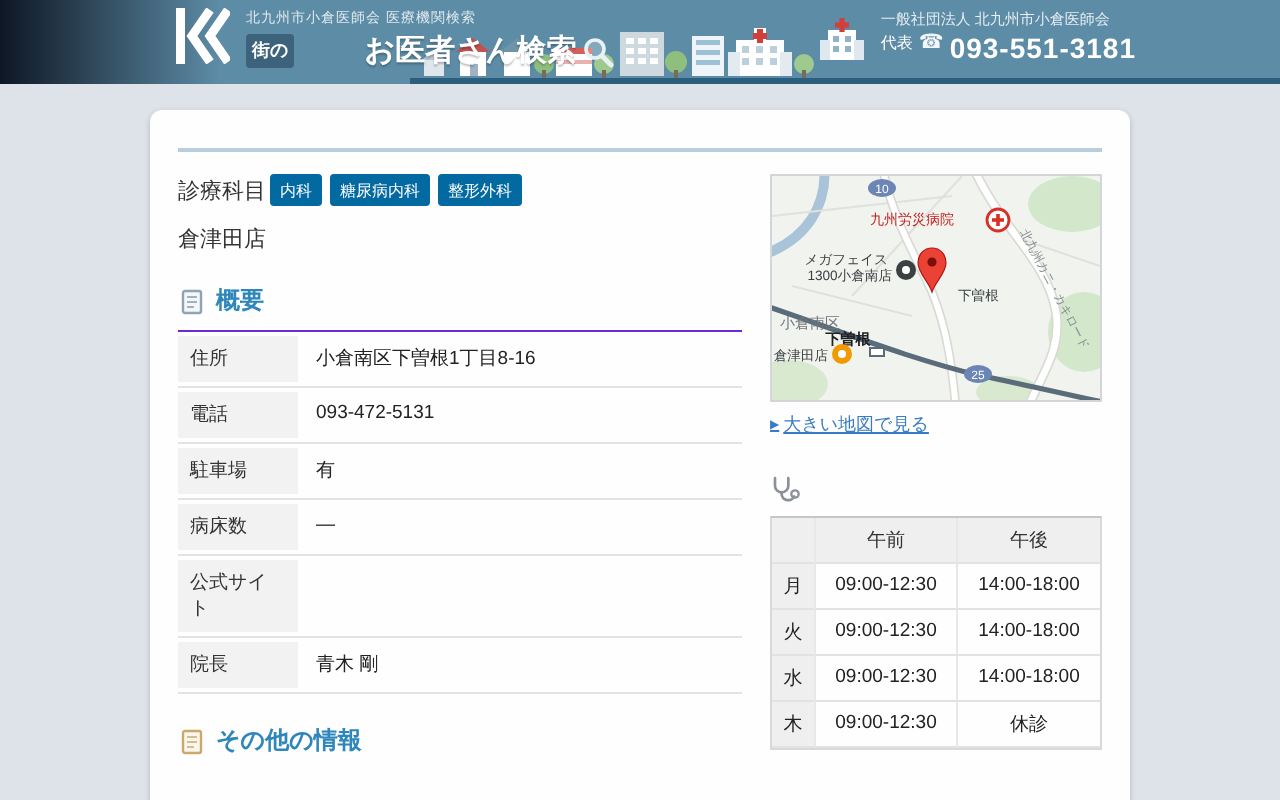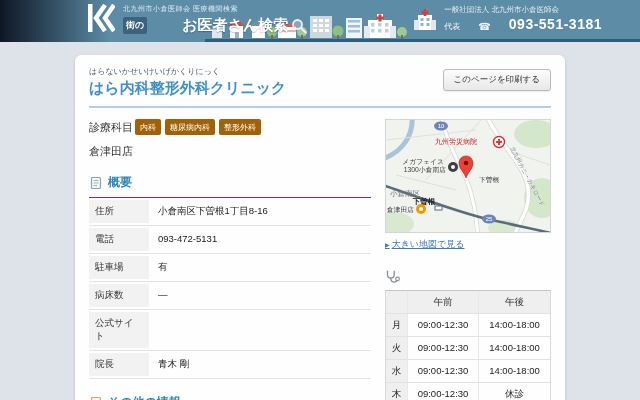--- a/index.html
+++ b/index.html
@@ -11,23 +11,23 @@
   .hdr { position:relative; height:42px; background:#5d8ca6; }
   .hdr::before { content:""; position:absolute; left:0; top:0; bottom:0; width:110px;
     background:linear-gradient(90deg, rgba(5,10,22,.9), rgba(5,10,22,0)); pointer-events:none; }
   .hdr-base { position:absolute; left:205px; right:0; bottom:0; height:3px; background:#2c5e7d; }
   .logo { position:absolute; left:88px; top:4px; display:flex; align-items:flex-start; gap:8px; cursor:pointer; z-index:2; }
   .logo-txt .tiny { font-size:7px; color:#dfe9ee; letter-spacing:.5px; margin-bottom:2px; }
   .logo-row { display:flex; align-items:center; gap:3px; }
   .badge { background:#3c637b; color:#fff; font-size:9px; font-weight:bold; padding:2px 3px; border-radius:2px; }
   .logo-title { color:#fff; font-size:15px; font-weight:bold; text-shadow:0 1px 1px rgba(0,0,0,.25);margin-left:32px; }
   .town { position:absolute; left:210px; bottom:2px; z-index:1; }
-  .hdr-right { position:absolute; right:38px; top:5px; display:flex; align-items:center; gap:7px; z-index:2; }
+  .hdr-right { position:absolute; right:72px; top:5px; display:flex; align-items:center; gap:7px; z-index:2; }
   .org { font-size:7.5px; color:#e4edf2; margin-bottom:1px; }
-  .phone-row { display:flex; align-items:flex-end; gap:18px; color:#fff; }
+  .phone-row { display:flex; align-items:flex-start; gap:3px; color:#fff; }
   .rep { font-size:8px; }
   .phone-ic { font-size:10px; color:#f2f7fa; }
   .phone { font-size:14px; font-weight:bold; letter-spacing:.5px; }
 
   
   .content { padding-top:13px; }
   .card { margin-left:75px; width:490px; min-height:360px; background:#fefefe;
     border-radius:6px 6px 0 0; box-shadow:0 1px 3px rgba(0,0,0,.18); padding:11px 14px; }
   .card-head { display:flex; justify-content:space-between; align-items:flex-start; }
   .furi { font-size:8px; color:#4a5a66; }
@@ -37,21 +37,21 @@
     box-shadow:0 1px 1px rgba(0,0,0,.08); font-family:inherit; }
   .head-rule { border:none; border-bottom:2px solid #b8cede; margin-top:8px; }
 
   .cols { display:flex; margin-top:11px; }
   .col-l { width:298px; margin-right:14px; }
   .col-r { width:166px; }
 
   .meta-row { display:flex; align-items:center; margin-bottom:9px; }
   .meta-lbl { font-size:11px; color:#333; width:46px; flex:none; }
   .tags { display:flex; gap:4px; }
-  .tag { background:#a16207; color:#fff; font-size:8px; padding:2.5px 5px; border-radius:2px; }
+  .tag { background:#0369a1; color:#fff; font-size:8px; padding:2.5px 5px; border-radius:2px; }
 
   .sec { display:flex; align-items:center; gap:5px; margin-top:15px; margin-bottom:6px; }
   .sec .t { font-size:12px; font-weight:bold; color:#2e86ba; }
 
   .kv { border-top:1px solid #6d28d9; }
   .kv-row { display:flex; align-items:stretch; border-bottom:1px solid #e3e3e3; padding:2px 0; }
   .kv-lbl { background:#f2f2f2; font-size:9.5px; color:#333; padding:5px 6px; width:60px; flex:none; }
   .kv-val { font-size:9.5px; color:#222; padding:5px 9px; }
 
   .mapbox { width:166px; height:114px; border:1px solid #d3d6d9; background:#f1f3ef; overflow:hidden; }
@@ -178,27 +178,20 @@
           <span class="phone-ic">☎</span>
           <span class="phone">093-551-3181</span>
         </div>
       </div>
     </div>
   </div>
 
   <div class="content">
     <div class="card">
 
-      <div class="card-head">
-        <div>
-          <div class="furi">はらないかせいけいげかくりにっく</div>
-          <h1 class="clinic-name">はら内科整形外科クリニック</h1>
-        </div>
-        <button class="print-btn">このページを印刷する</button>
-      </div>
       <hr class="head-rule">
 
       <div class="cols">
 
         <div class="col-l">
 
           <div class="meta-row">
             <span class="meta-lbl">診療科目</span>
             <span class="tags">
               <span class="tag">内科</span>

